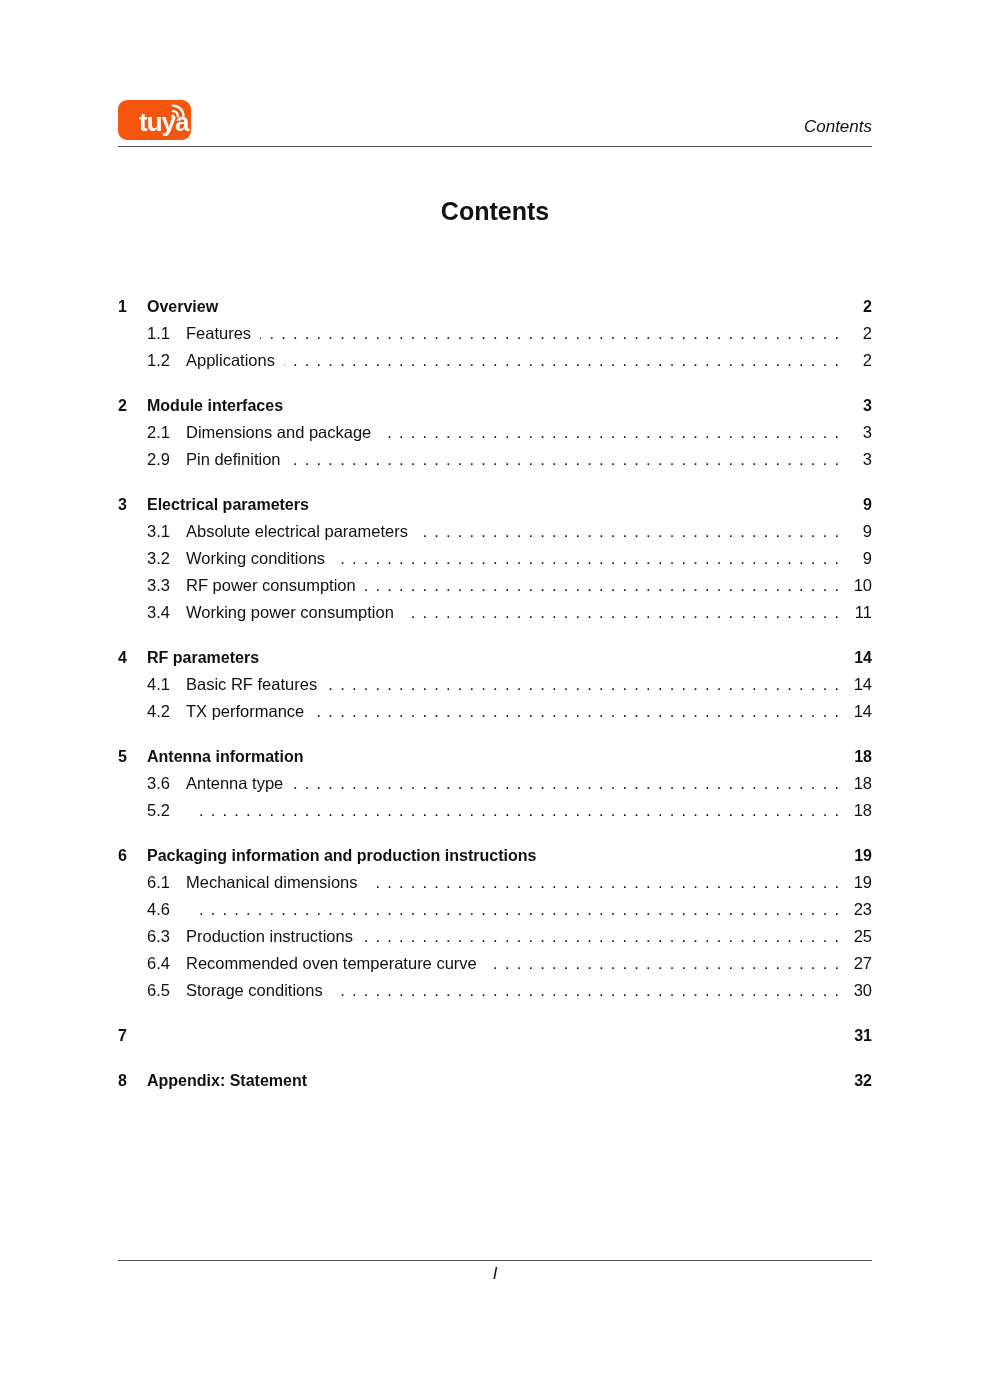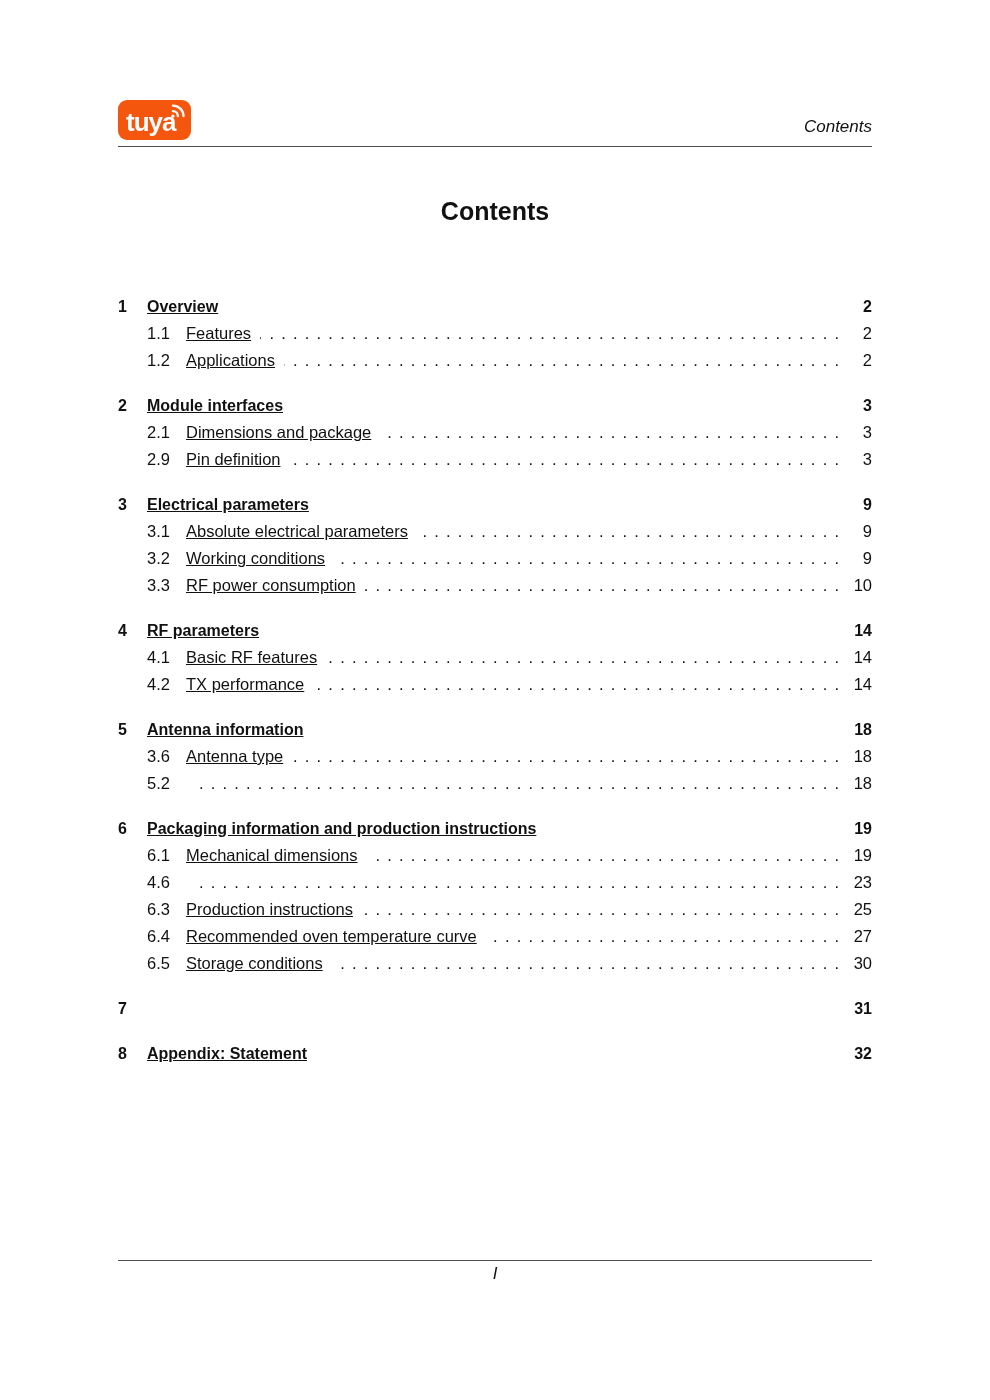--- a/index.html
+++ b/index.html
@@ -27,21 +27,21 @@
   }
   .logo {
     position: relative;
     width: 73px;
     height: 40px;
     background: #F4560E;
     border-radius: 9px;
     display: flex;
     align-items: center;
     justify-content: flex-start;
-    padding-left: 8px;
+    padding-left: 21px;
   }
   .logo-text {
     color: #ffffff;
     font-weight: 700;
     font-size: 26px;
     letter-spacing: -1px;
     line-height: 1;
     margin-top: 3px;
   }
   .logo-signal {
@@ -92,21 +92,21 @@
   .toc-row {
     display: flex;
     align-items: baseline;
     height: 27px;
     white-space: nowrap;
   }
   .toc-row.section { font-weight: 700; font-size: 16px; }
   .toc-row.section .num { width: 29px; flex: 0 0 auto; }
   .toc-row.sub { padding-left: 29px; }
   .toc-row.sub .num { width: 39px; flex: 0 0 auto; }
-  .toc-title { flex: 0 0 auto; text-decoration: underline; }
+  .toc-title { flex: 0 0 auto; }
   .dots {
     flex: 1 1 auto;
     overflow: hidden;
     white-space: nowrap;
     direction: rtl;
     margin: 0 7px 0 9px;
   }
   .dots::after {
     content: ". . . . . . . . . . . . . . . . . . . . . . . . . . . . . . . . . . . . . . . . . . . . . . . . . . . . . . . . . . . . . . . . . . . .";
     word-spacing: 2.6px;
@@ -210,20 +210,26 @@
           <span class="toc-title">Working conditions</span>
           <span class="dots"></span>
           <span class="pageno">9</span>
         </div>
         <div class="toc-row sub">
           <span class="num">3.3</span>
           <span class="toc-title">RF power consumption</span>
           <span class="dots"></span>
           <span class="pageno">10</span>
         </div>
+        <div class="toc-row sub">
+          <span class="num">3.4</span>
+          <span class="toc-title">Working power consumption</span>
+          <span class="dots"></span>
+          <span class="pageno">11</span>
+        </div>
       </div>
       <div class="toc-group">
         <div class="toc-row section">
           <span class="num">4</span>
           <span class="toc-title">RF parameters</span>
           <span class="spacer"></span>
           <span class="pageno">14</span>
         </div>
         <div class="toc-row sub">
           <span class="num">4.1</span>

